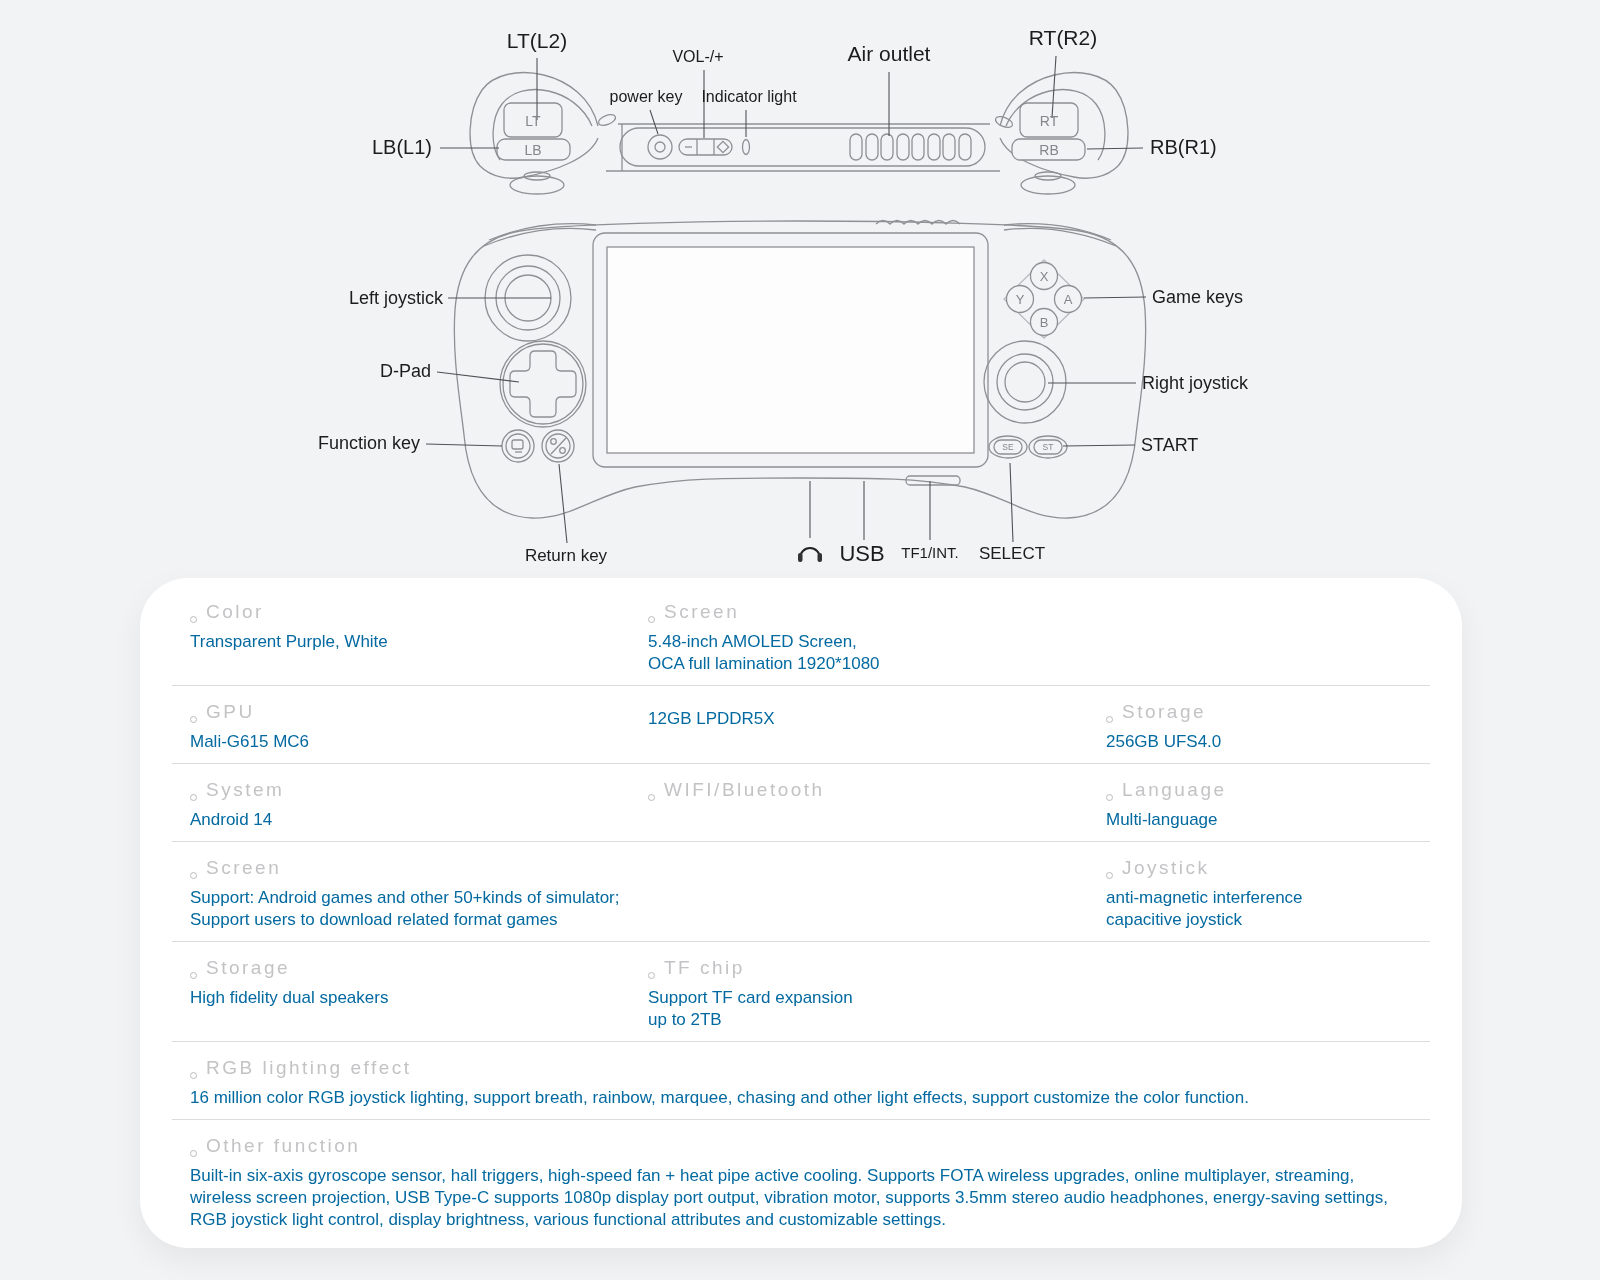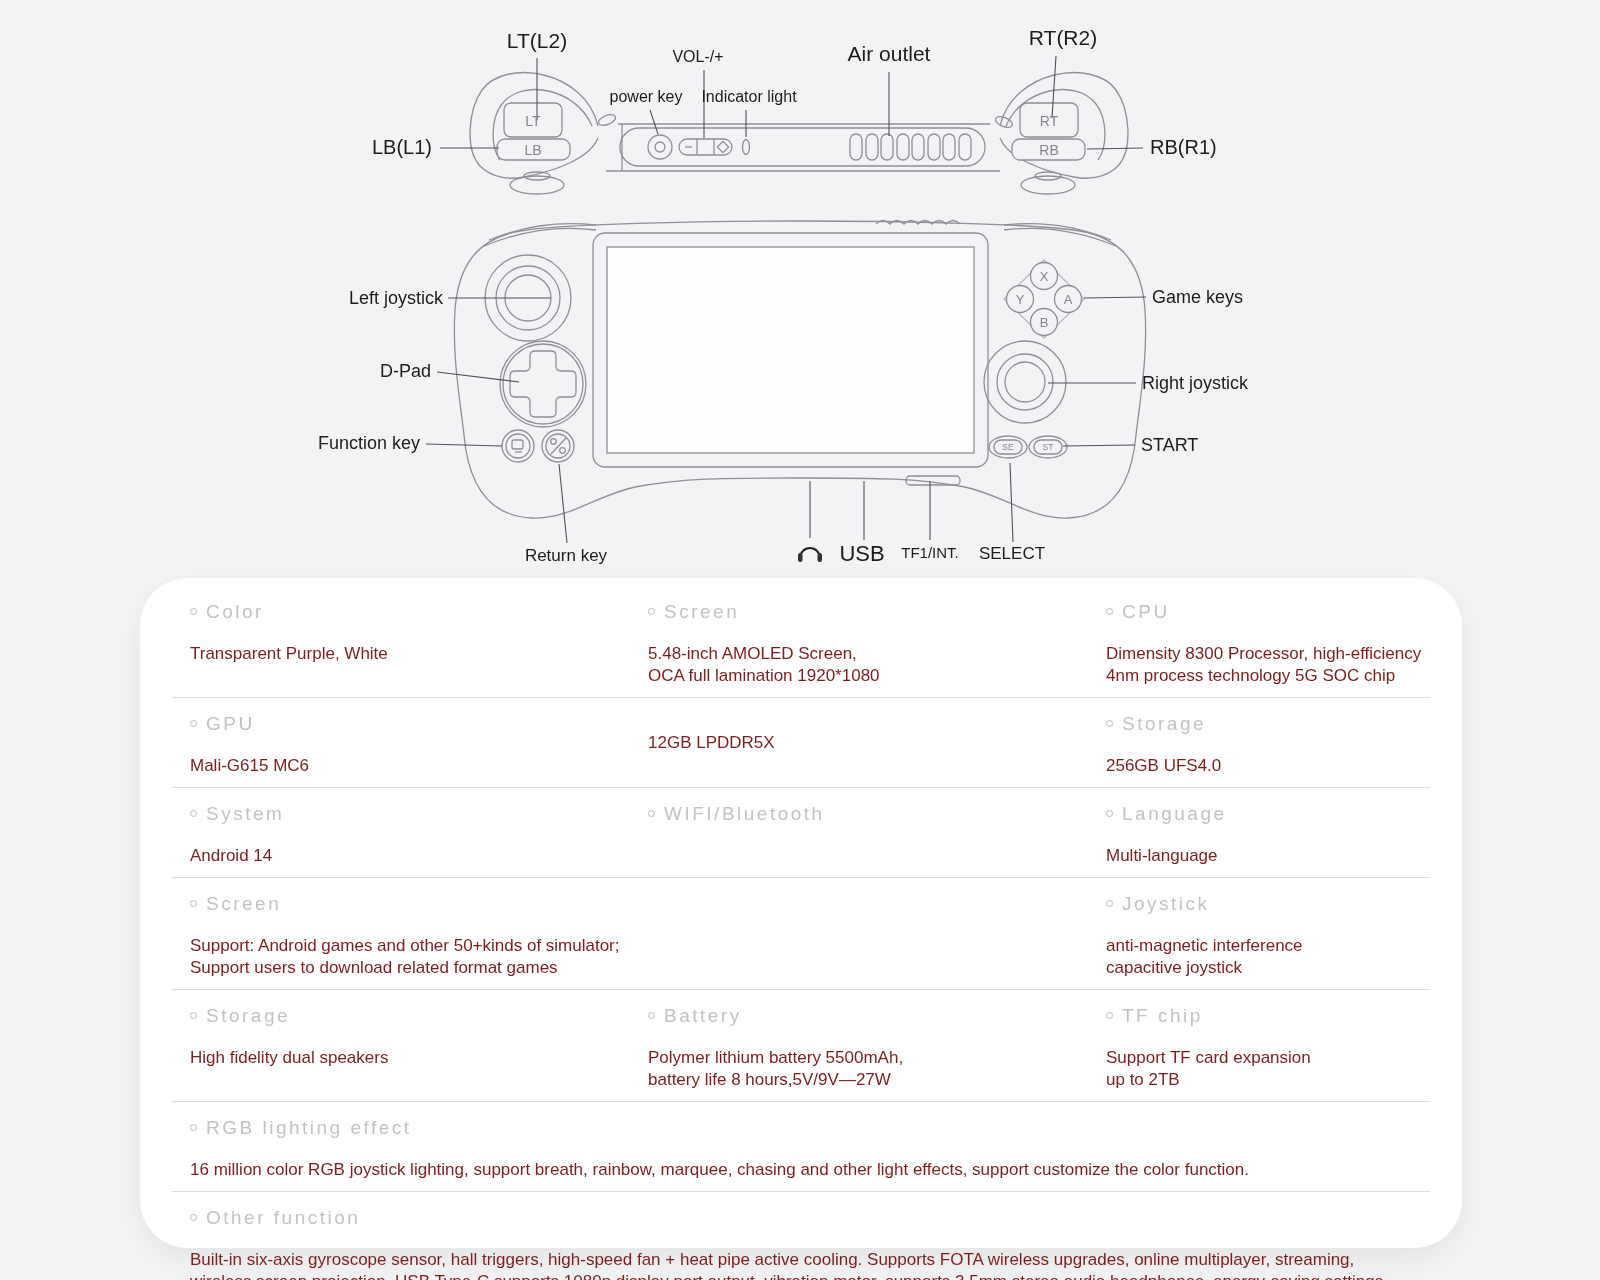--- a/index.html
+++ b/index.html
@@ -14,23 +14,23 @@
   .spec-card{
     position:absolute;left:140px;top:578px;width:1322px;height:670px;
     background:#ffffff;border-radius:48px;box-sizing:border-box;
     box-shadow:0 12px 32px rgba(0,0,0,.06);
     padding-top:8px;
   }
   .spec-row{padding:14px 22px 10px 50px;box-sizing:border-box}
   .cols3{display:grid;grid-template-columns:458px 458px 1fr}
   .cols21{display:grid;grid-template-columns:916px 1fr}
   .divider{border-top:1px solid #dcdcde;margin:0 32px;height:0}
-  .spec-header{color:#c3c3c6;font-size:19px;letter-spacing:2.5px;display:flex;align-items:center;gap:9px;line-height:23px}
+  .spec-header{color:#c3c3c6;font-size:19px;letter-spacing:2.5px;display:flex;align-items:flex-end;gap:9px;line-height:23px}
   .bullet{width:7px;height:7px;border:1.5px solid #bcbcbf;border-radius:50%;flex:none;box-sizing:border-box}
-  .spec-value{margin-top:20px;font-size:17px;line-height:22px;color:#7f1d1d;white-space:pre-line;padding-right:14px}
+  .spec-value{margin-top:8px;font-size:17px;line-height:22px;color:#0369a1;white-space:pre-line;padding-right:14px}
 </style>
 </head>
 <body>
 
 <svg class="diagram" width="1600" height="578" viewBox="0 0 1600 578">
 
   <g fill="none" stroke="#8f9094" stroke-width="1.3">
 
     <line x1="618" y1="124" x2="990" y2="124"></line>
     <line x1="606" y1="171" x2="1000" y2="171"></line>
@@ -221,28 +221,20 @@
       <div class="spec-value">Transparent Purple, White</div>
     </div>
     <div class="cell">
       <div class="spec-header">
           <span class="bullet"></span>
           <span>Screen</span>
         </div>
       <div class="spec-value">5.48-inch AMOLED Screen,
 OCA full lamination 1920*1080</div>
     </div>
-    <div class="cell">
-      <div class="spec-header">
-          <span class="bullet"></span>
-          <span>CPU</span>
-        </div>
-      <div class="spec-value">Dimensity 8300 Processor, high-efficiency
-4nm process technology 5G SOC chip</div>
-    </div>
   </div>
   <div class="divider"></div>
 
   <div class="spec-row cols3">
     <div class="cell">
       <div class="spec-header">
           <span class="bullet"></span>
           <span>GPU</span>
         </div>
       <div class="spec-value">Mali-G615 MC6</div>
@@ -304,28 +296,20 @@
   </div>
   <div class="divider"></div>
 
   <div class="spec-row cols3">
     <div class="cell">
       <div class="spec-header">
           <span class="bullet"></span>
           <span>Storage</span>
         </div>
       <div class="spec-value">High fidelity dual speakers</div>
-    </div>
-    <div class="cell">
-      <div class="spec-header">
-          <span class="bullet"></span>
-          <span>Battery</span>
-        </div>
-      <div class="spec-value">Polymer lithium battery 5500mAh,
-battery life 8 hours,5V/9V—27W</div>
     </div>
     <div class="cell">
       <div class="spec-header">
           <span class="bullet"></span>
           <span>TF chip</span>
         </div>
       <div class="spec-value">Support TF card expansion
 up to 2TB</div>
     </div>
   </div>

